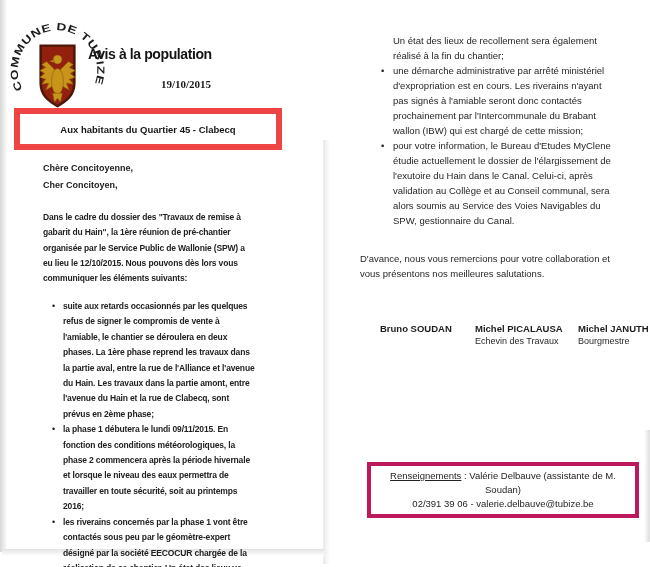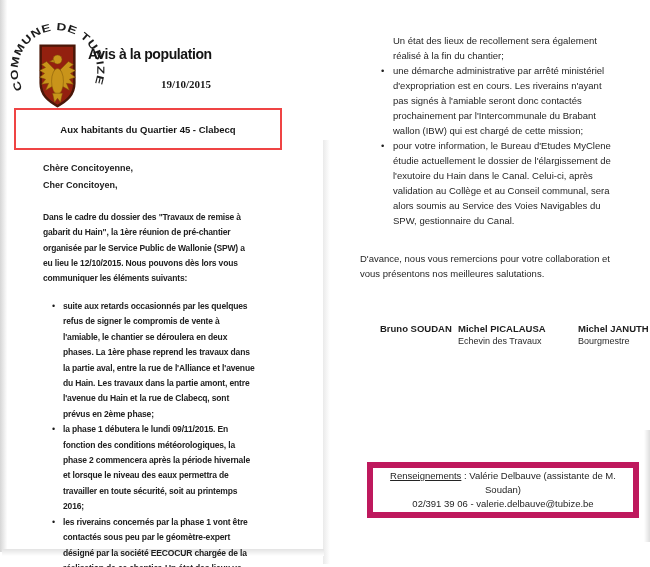--- a/index.html
+++ b/index.html
@@ -14,21 +14,21 @@
   .edge-right{left:644px;top:430px;width:6px;height:112px;background:linear-gradient(to left,#dedede,#ffffff);}
   .edge-bottom{left:2px;top:549px;width:322px;height:7px;background:linear-gradient(to bottom,#e3e3e3,#ffffff);}
 
   
   .logo{position:absolute;left:8px;top:4px;}
   .title{position:absolute;left:88px;top:46px;width:196px;text-align:left;
          font-size:14px;font-weight:700;letter-spacing:-0.4px;color:#151515;}
   .date{position:absolute;left:88px;top:78px;width:196px;text-align:center;
         font-size:11px;font-weight:700;color:#1a1a1a;font-family:Liberation Serif, serif;}
   .banner{position:absolute;left:14px;top:108px;width:268px;height:42px;box-sizing:border-box;
-          border:2px solid #ef4444;display:flex;align-items:center;justify-content:center;
+          border:6px solid #ef4444;display:flex;align-items:center;justify-content:center;
           font-size:9.5px;font-weight:700;color:#161616;background:#fff;}
   .salut{position:absolute;left:43px;top:160px;font-size:9px;font-weight:600;
          line-height:17px;color:#222;}
   .intro{position:absolute;left:43px;top:210px;width:208px;font-size:8.5px;font-weight:600;
          letter-spacing:-0.15px;line-height:15.3px;color:#222;}
   .blist{position:absolute;left:52px;top:299px;width:206px;margin:0;padding:0;list-style:none;}
   .blist li{display:flex;margin:0;padding:0;}
   .bdot{width:11px;flex:0 0 11px;font-size:9px;line-height:15.4px;color:#1a1a1a;}
   .btxt{width:195px;font-size:8.5px;font-weight:600;letter-spacing:-0.15px;line-height:15.4px;color:#222;}
 
@@ -36,26 +36,26 @@
   .rflow{position:absolute;left:358px;top:33px;width:272px;}
   .cont{margin:0 0 0 35px;width:220px;font-size:9.5px;line-height:15px;color:#262626;}
   .rlist{margin:0;padding:0;list-style:none;}
   .rlist li{display:flex;}
   .rdot{margin-left:23px;width:12px;flex:0 0 12px;font-size:9.5px;line-height:15px;color:#202020;}
   .rtxt{width:220px;font-size:9.5px;line-height:15px;color:#262626;}
   .closing{margin:23px 0 17px 2px;width:268px;font-size:9.5px;line-height:15px;color:#262626;}
   .sigrow{position:absolute;left:360px;top:322px;width:285px;height:60px;margin-left:20px;}
   .sig{position:absolute;top:0;}
   .sig-0{left:0;width:100px;}
-  .sig-1{left:78px;width:104px;}
+  .sig-1{left:95px;width:104px;}
   .sig-2{left:198px;width:92px;}
   .signame{font-size:9.5px;font-weight:700;color:#1d1d1d;line-height:13px;}
   .sigrole{font-size:9px;color:#2a2a2a;line-height:13px;}
   .contactbox{position:absolute;left:367px;top:462px;width:272px;height:56px;box-sizing:border-box;
-              border:6px solid #be185d;display:flex;flex-direction:column;align-items:center;
+              border:4px solid #be185d;display:flex;flex-direction:column;align-items:center;
               justify-content:center;text-align:center;background:#fff;}
   .contactline{font-size:9.5px;line-height:14px;color:#242424;}
   .contactlabel{text-decoration:underline;}
 </style>
 </head>
 <body>
 
 <div class="canvas">
 
   <div class="edge edge-left"></div>

